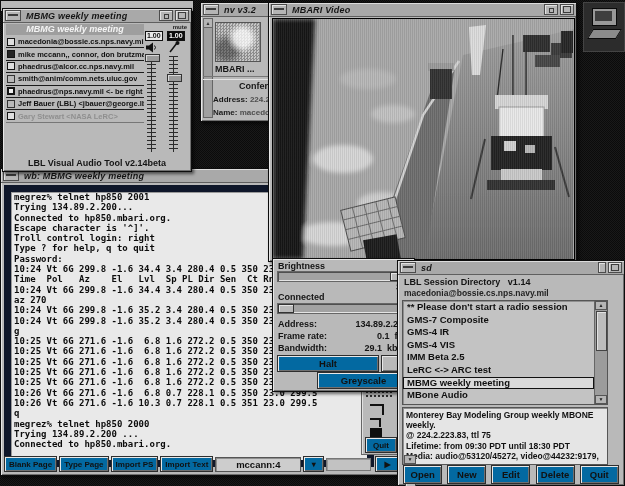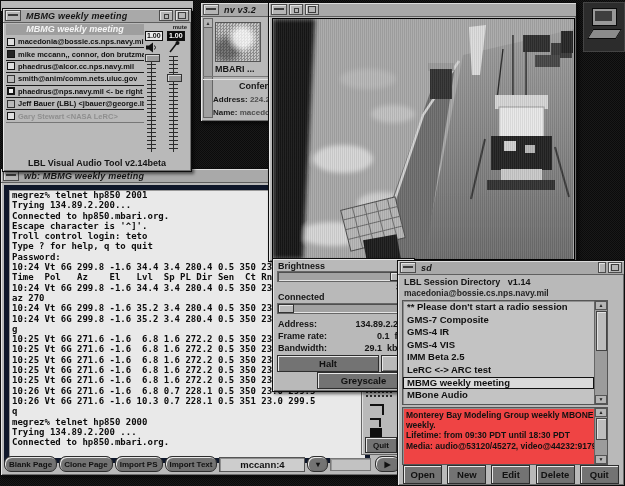--- a/index.html
+++ b/index.html
@@ -20,21 +20,21 @@
        white-space:nowrap;overflow:hidden;padding-left:3px;letter-spacing:.2px;}
   .mbtn{width:14px;height:9px;background:#b5b5b5;border:1px solid #4c4c4c;
         box-shadow:inset 1px 1px 0 #e2e2e2;position:relative;flex:0 0 auto;}
   .mbtn .bar{position:absolute;left:2px;right:2px;top:3px;height:2px;background:#3c3c3c;}
   .tbtn{width:12px;height:9px;background:#b5b5b5;border:1px solid #4c4c4c;
         box-shadow:inset 1px 1px 0 #e2e2e2;position:relative;flex:0 0 auto;}
   .tbtn .sq-s{position:absolute;left:4px;top:3px;width:3px;height:3px;border:1px solid #3c3c3c;}
   .tbtn .sq-l{position:absolute;left:2px;top:1px;width:6px;height:5px;border:1px solid #3c3c3c;}
   .tbtn.narrow{width:6px;}
   .sunken{border:1px solid #666;box-shadow:inset 1px 1px 0 #4f4f4f, inset -1px -1px 0 #e4e4e4;}
-  .btn3d{background:#737373;border:1px solid #2e2e2e;
+  .btn3d{background:#0369a1;border:1px solid #2e2e2e;
          box-shadow:inset 1px 1px 0 #e8e8e8, inset -1px -1px 0 #707070;
          font:bold 9.5px "Liberation Sans",sans-serif;color:#111;
          display:flex;align-items:center;justify-content:center;white-space:nowrap;}
 
   
   #backwin{left:0;top:0;width:192px;height:10px;box-shadow:none;}
 
   
   #vat{left:2px;top:8px;width:188px;height:162px;z-index:3;}
   #vat .hdr{position:absolute;left:3px;top:15px;width:138px;height:11px;background:#9e9e9e;
@@ -99,34 +99,34 @@
   #panel .irow{position:absolute;left:5px;right:6px;display:flex;justify-content:space-between;
                font:bold 9px "Liberation Sans",sans-serif;color:#141414;white-space:pre;}
   #panel .halt{position:absolute;left:4px;top:96px;width:100px;height:15px;}
   #panel .stub{position:absolute;left:108px;top:96px;width:27px;height:15px;background:#b9b9b9;
                border:1px solid #2e2e2e;box-shadow:inset 1px 1px 0 #e8e8e8, inset -1px -1px 0 #707070;}
   #panel .grey{position:absolute;left:44px;top:113px;width:91px;height:15px;}
 
   
   #wb{left:0;top:168px;width:402px;height:306px;z-index:2;}
   #wb .page{position:absolute;left:3px;top:16px;width:356px;height:268px;background:#e9e9e9;
-            border:5px solid #0f172a;box-shadow:inset 1px 1px 0 #9a9a9a;overflow:hidden;}
+            border:7px solid #0f172a;box-shadow:inset 1px 1px 0 #9a9a9a;overflow:hidden;}
   .tline{font:bold 9px "DejaVu Sans Mono",monospace;color:#0c0c0c;line-height:10.3px;
          white-space:pre;padding-left:3px;}
   #wb .palette{position:absolute;left:360px;top:16px;width:39px;height:268px;background:#b9b9b9;
                border:1px solid #666;box-shadow:inset 1px 1px 0 #e0e0e0;}
   #wb .grip{position:absolute;left:3px;top:204px;width:29px;height:7px;
             background:radial-gradient(circle at 2px 2px, #2e2e2e 1px, transparent 1.5px);background-size:4px 4px;}
   .toolglyph{position:absolute;left:8px;border-top:2px solid #111;border-right:2px solid #111;}
   #wb .tg1{top:218px;width:12px;height:9px;}
   #wb .tg2{top:232px;width:9px;height:7px;}
   #wb .quit{position:absolute;left:4px;top:248px;width:28px;height:15px;font-size:8px;}
   #wb .btoolbar{position:absolute;left:0;top:286px;width:402px;height:18px;display:flex;
                 align-items:center;gap:2px;padding-left:3px;box-sizing:border-box;}
-  #wb .btoolbar .btn3d{height:14px;padding:0 4px;font:bold 8px "Liberation Sans",sans-serif;border-radius:7px;}
+  #wb .btoolbar .btn3d{height:14px;padding:0 4px;font:bold 8px "Liberation Sans",sans-serif;}
   #wb .pagefield{height:13px;width:84px;background:#cdcdcd;border:1px solid #555;
                  box-shadow:inset 1px 1px 0 #8f8f8f;font:bold 9.5px "Liberation Sans",sans-serif;
                  color:#111;text-align:center;line-height:13px;}
   #wb .dropbtn{width:11px;height:13px;font-size:6px;}
   #wb .hstrip{flex:1;height:11px;background:#c2c2c2;border:1px solid #777;
               box-shadow:inset 1px 1px 0 #999;margin-right:2px;}
   #wb .rarrow{width:15px;height:14px;font-size:7px;margin-right:3px;}
 
   
   #sd{left:397px;top:260px;width:226px;height:224px;z-index:6;}
@@ -136,22 +136,22 @@
             border:1px solid #555;box-shadow:inset 1px 1px 0 #8f8f8f;display:flex;}
   #sd .rows{flex:1;overflow:hidden;}
   .srow{height:12.6px;font:bold 9.5px "Liberation Sans",sans-serif;color:#101010;line-height:12.6px;
         padding-left:4px;white-space:nowrap;overflow:hidden;}
   .srow.sel{background:#dadada;box-shadow:inset 0 0 0 1px #111;}
   .vscroll{width:12px;background:#9c9c9c;border-left:1px solid #666;position:relative;flex:0 0 auto;}
   .vscroll .sar{position:absolute;left:0;width:100%;height:9px;background:#b5b5b5;border:1px solid #555;
                 box-sizing:border-box;font-size:5px;text-align:center;line-height:7px;color:#222;}
   .vscroll .sth{position:absolute;left:1px;width:9px;background:#bdbdbd;border:1px solid #444;
                 box-shadow:inset 1px 1px 0 #e2e2e2;}
-  #sd .desc{position:absolute;left:4px;top:146px;width:204px;height:56px;background:#ef4444;
-            border:1px solid #555;box-shadow:inset 1px 1px 0 #8f8f8f;display:flex;}
+  #sd .desc{position:absolute;left:4px;top:146px;width:204px;height:56px;background:#e5e5e5;
+            border:1px solid #555;box-shadow:inset 1px 1px 0 #8f8f8f;display:flex;flex-direction:column;}
   #sd .dlines{flex:1;padding:2px 0 0 3px;overflow:hidden;}
   .dline{font:bold 8.5px "Liberation Sans",sans-serif;color:#111;line-height:10.2px;white-space:nowrap;}
   #sd .brow{position:absolute;left:0;top:204px;width:100%;display:flex;justify-content:space-evenly;}
   #sd .brow .btn3d{width:37px;height:17px;}
 
   
   #deskicon{position:absolute;left:583px;top:2px;width:40px;height:48px;background:#2c2c2c;
             border:1px solid #444;z-index:0;}
   #deskicon .mon{position:absolute;left:8px;top:5px;width:23px;height:16px;background:#989898;
                  border:1px solid #0a0a0a;}
@@ -260,20 +260,21 @@
     <span>Name:</span>
     <span class="val">macedonia@bossie.cs.nps.navy.mil</span>
   </div>
 </div>
 
 <div class="win" id="vid">
   <div class="tbar">
     <span class="mbtn">
         <span class="bar"></span>
       </span>
+    <span class="ttl">MBARI Video</span>
     <span class="tbtn">
         <span class="sq-s"></span>
       </span>
     <span class="tbtn">
         <span class="sq-l"></span>
       </span>
   </div>
   <div class="screen">
     <svg width="301" height="240" viewBox="0 0 301 240">
       <defs>
@@ -371,21 +372,21 @@
   <div class="page">
 
       <div class="tline">megrez% telnet hp850 2001</div>
 
       <div class="tline">Trying 134.89.2.200...</div>
 
       <div class="tline">Connected to hp850.mbari.org.</div>
 
       <div class="tline">Escape character is '^]'.</div>
 
-      <div class="tline">Troll control login: teto</div>
+      <div class="tline">Troll control login: right</div>
 
       <div class="tline">Type ? for help, q to quit</div>
 
       <div class="tline">Password:</div>
 
       <div class="tline">10:24 Vt 6G 299.8 -1.6 34.4 3.4 280.4 0.5 350 23.0 299.5</div>
 
       <div class="tline">Time  Pol   Az    El   Lvl  Sp PL Dir Sen  Ct Rng Brng</div>
 
       <div class="tline">10:24 Vt 6G 299.8 -1.6 34.4 3.4 280.4 0.5 350 23.0 299.5</div>
@@ -427,21 +428,21 @@
     <span class="toolglyph tg2"></span>
 
     <span style="position:absolute;left:8px;top:242px;width:12px;height:9px;background:#0f0f0f;"></span>
   </div>
   <div class="btn3d quit" style="left:364px;top:268px;position:absolute;width:30px;height:14px;font-size:8px;">Quit</div>
   <div class="btoolbar">
     <div style="display:flex;gap:2px;">
 
         <div class="btn3d">Blank Page</div>
 
-        <div class="btn3d">Clone Page</div>
+        <div class="btn3d">Type Page</div>
 
         <div class="btn3d">Import PS</div>
 
         <div class="btn3d">Import Text</div>
       </div>
     <div class="pagefield">mccann:4</div>
     <div class="btn3d dropbtn">▾</div>
     <div class="hstrip"></div>
     <div class="btn3d rarrow">▶</div>
   </div>
@@ -485,20 +486,21 @@
       <div class="sar" style="bottom:0;">▼</div>
     </div>
   </div>
   <div class="desc">
     <div class="dlines">
 
         <div class="dline">Monterey Bay Modeling Group weekly MBONE</div>
 
         <div class="dline">   weekly.</div>
 
+        <div class="dline">@ 224.2.223.83, ttl 75</div>
 
         <div class="dline">Lifetime: from 09:30 PDT until 18:30 PDT</div>
 
         <div class="dline">Media: audio@53120/45272, video@44232:9179,</div>
       </div>
     <div class="vscroll">
       <div class="sar" style="top:0;">▲</div>
       <div class="sth" style="top:10px;height:20px;"></div>
       <div class="sar" style="bottom:0;">▼</div>
     </div>

